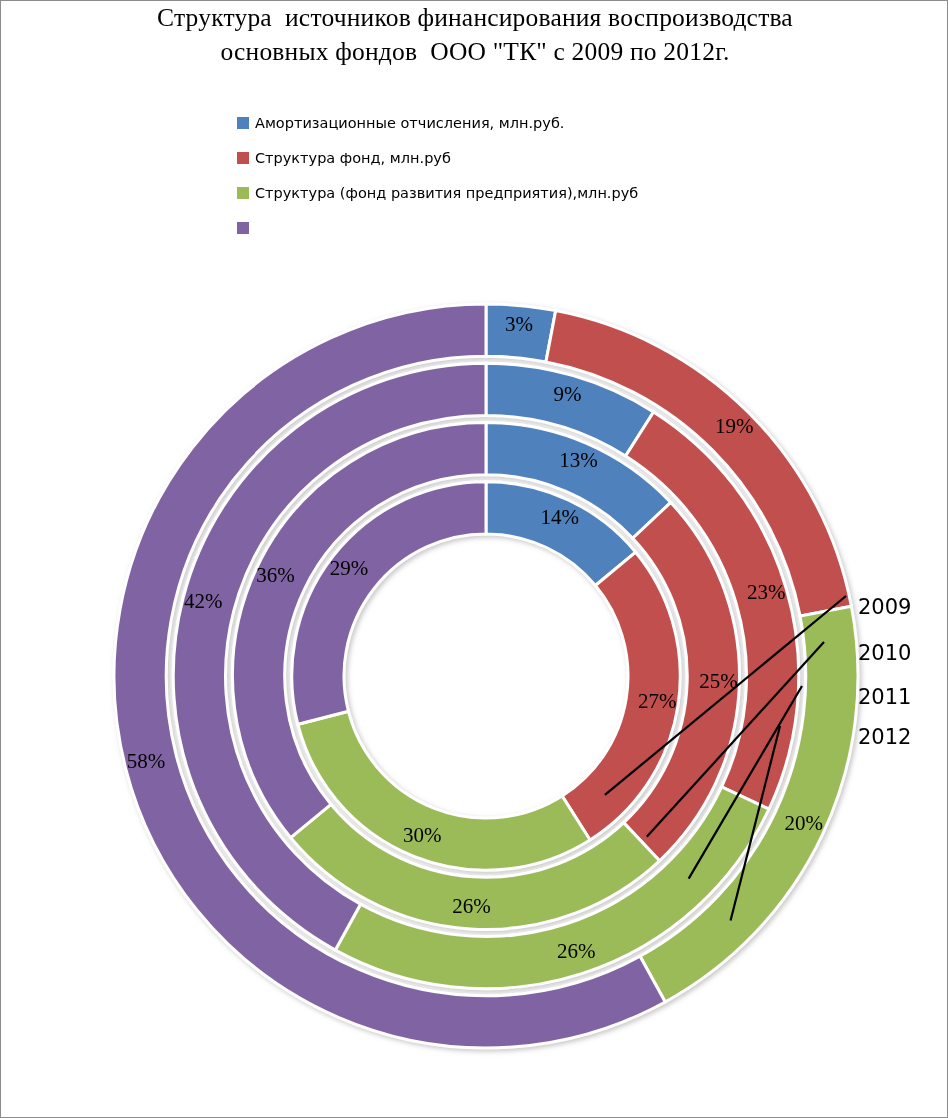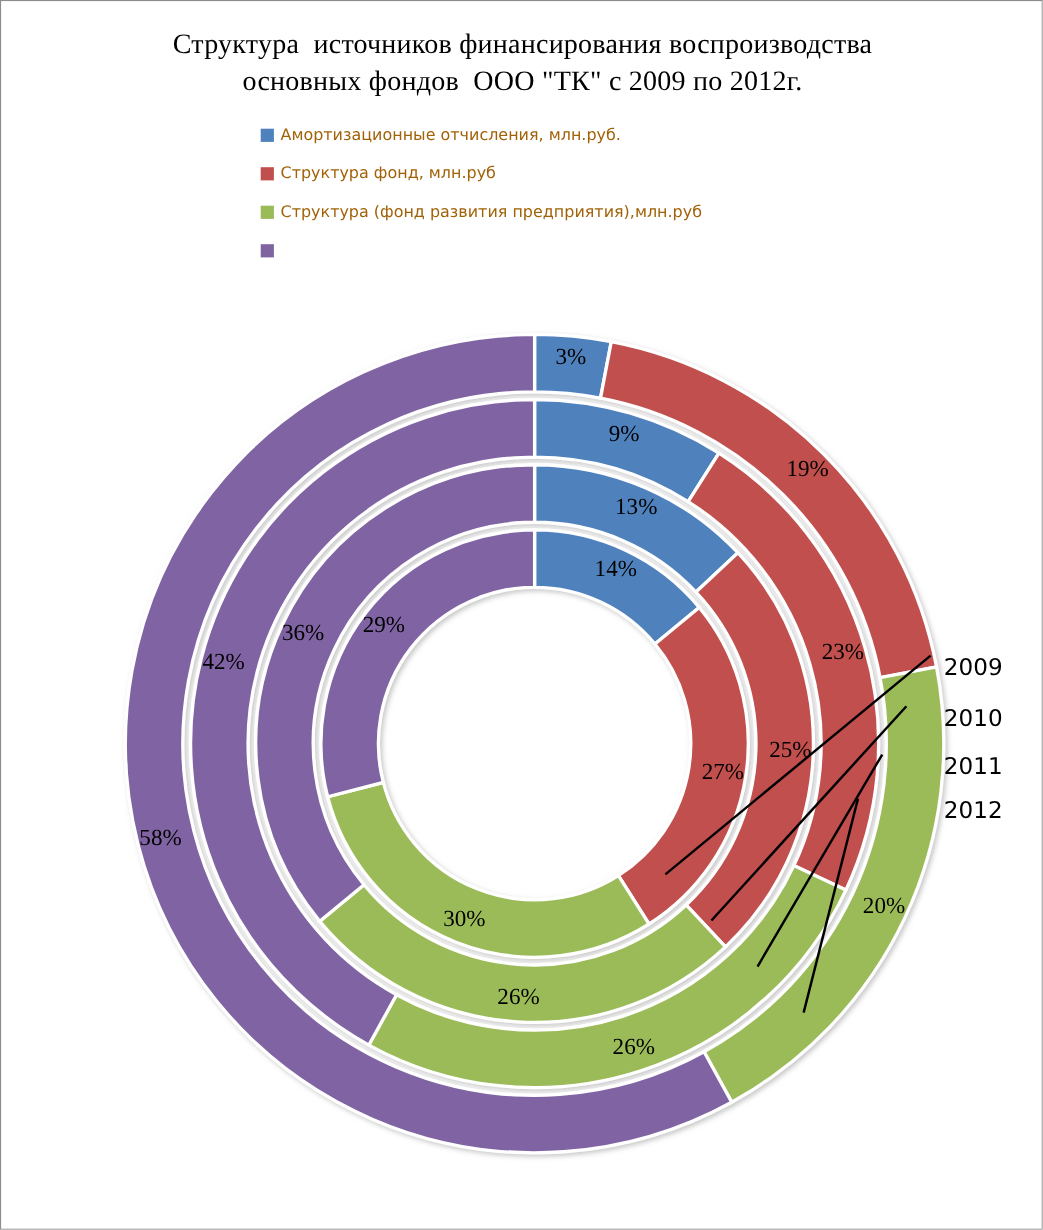--- a/index.html
+++ b/index.html
@@ -15,21 +15,21 @@
     background:#ffffff;
     border:1px solid #8c8c8c;
     box-sizing:border-box;
     overflow:hidden;
   }
 
   
   #title{
     position:absolute;
     left:60px;
-    top:22px;
+    top:0;
     width:828px;
     text-align:center;
     font-family:"Liberation Serif", serif;
     font-size:25.5px;
     line-height:34px;
     color:#000000;
     letter-spacing:0.2px;
   }
   #title .l{display:block;white-space:pre;}
 
@@ -47,21 +47,21 @@
   }
   .legend-swatch{
     width:12px;
     height:12px;
     flex:0 0 12px;
     margin-right:6px;
   }
   .legend-label{
     font-family:"DejaVu Sans", sans-serif;
     font-size:14.5px;
-    color:#a16207;
+    color:#000000;
     white-space:nowrap;
   }
 
   
   #chart-area{
     position:absolute;
     left:0;
     top:250px;
     width:946px;
     height:866px;

